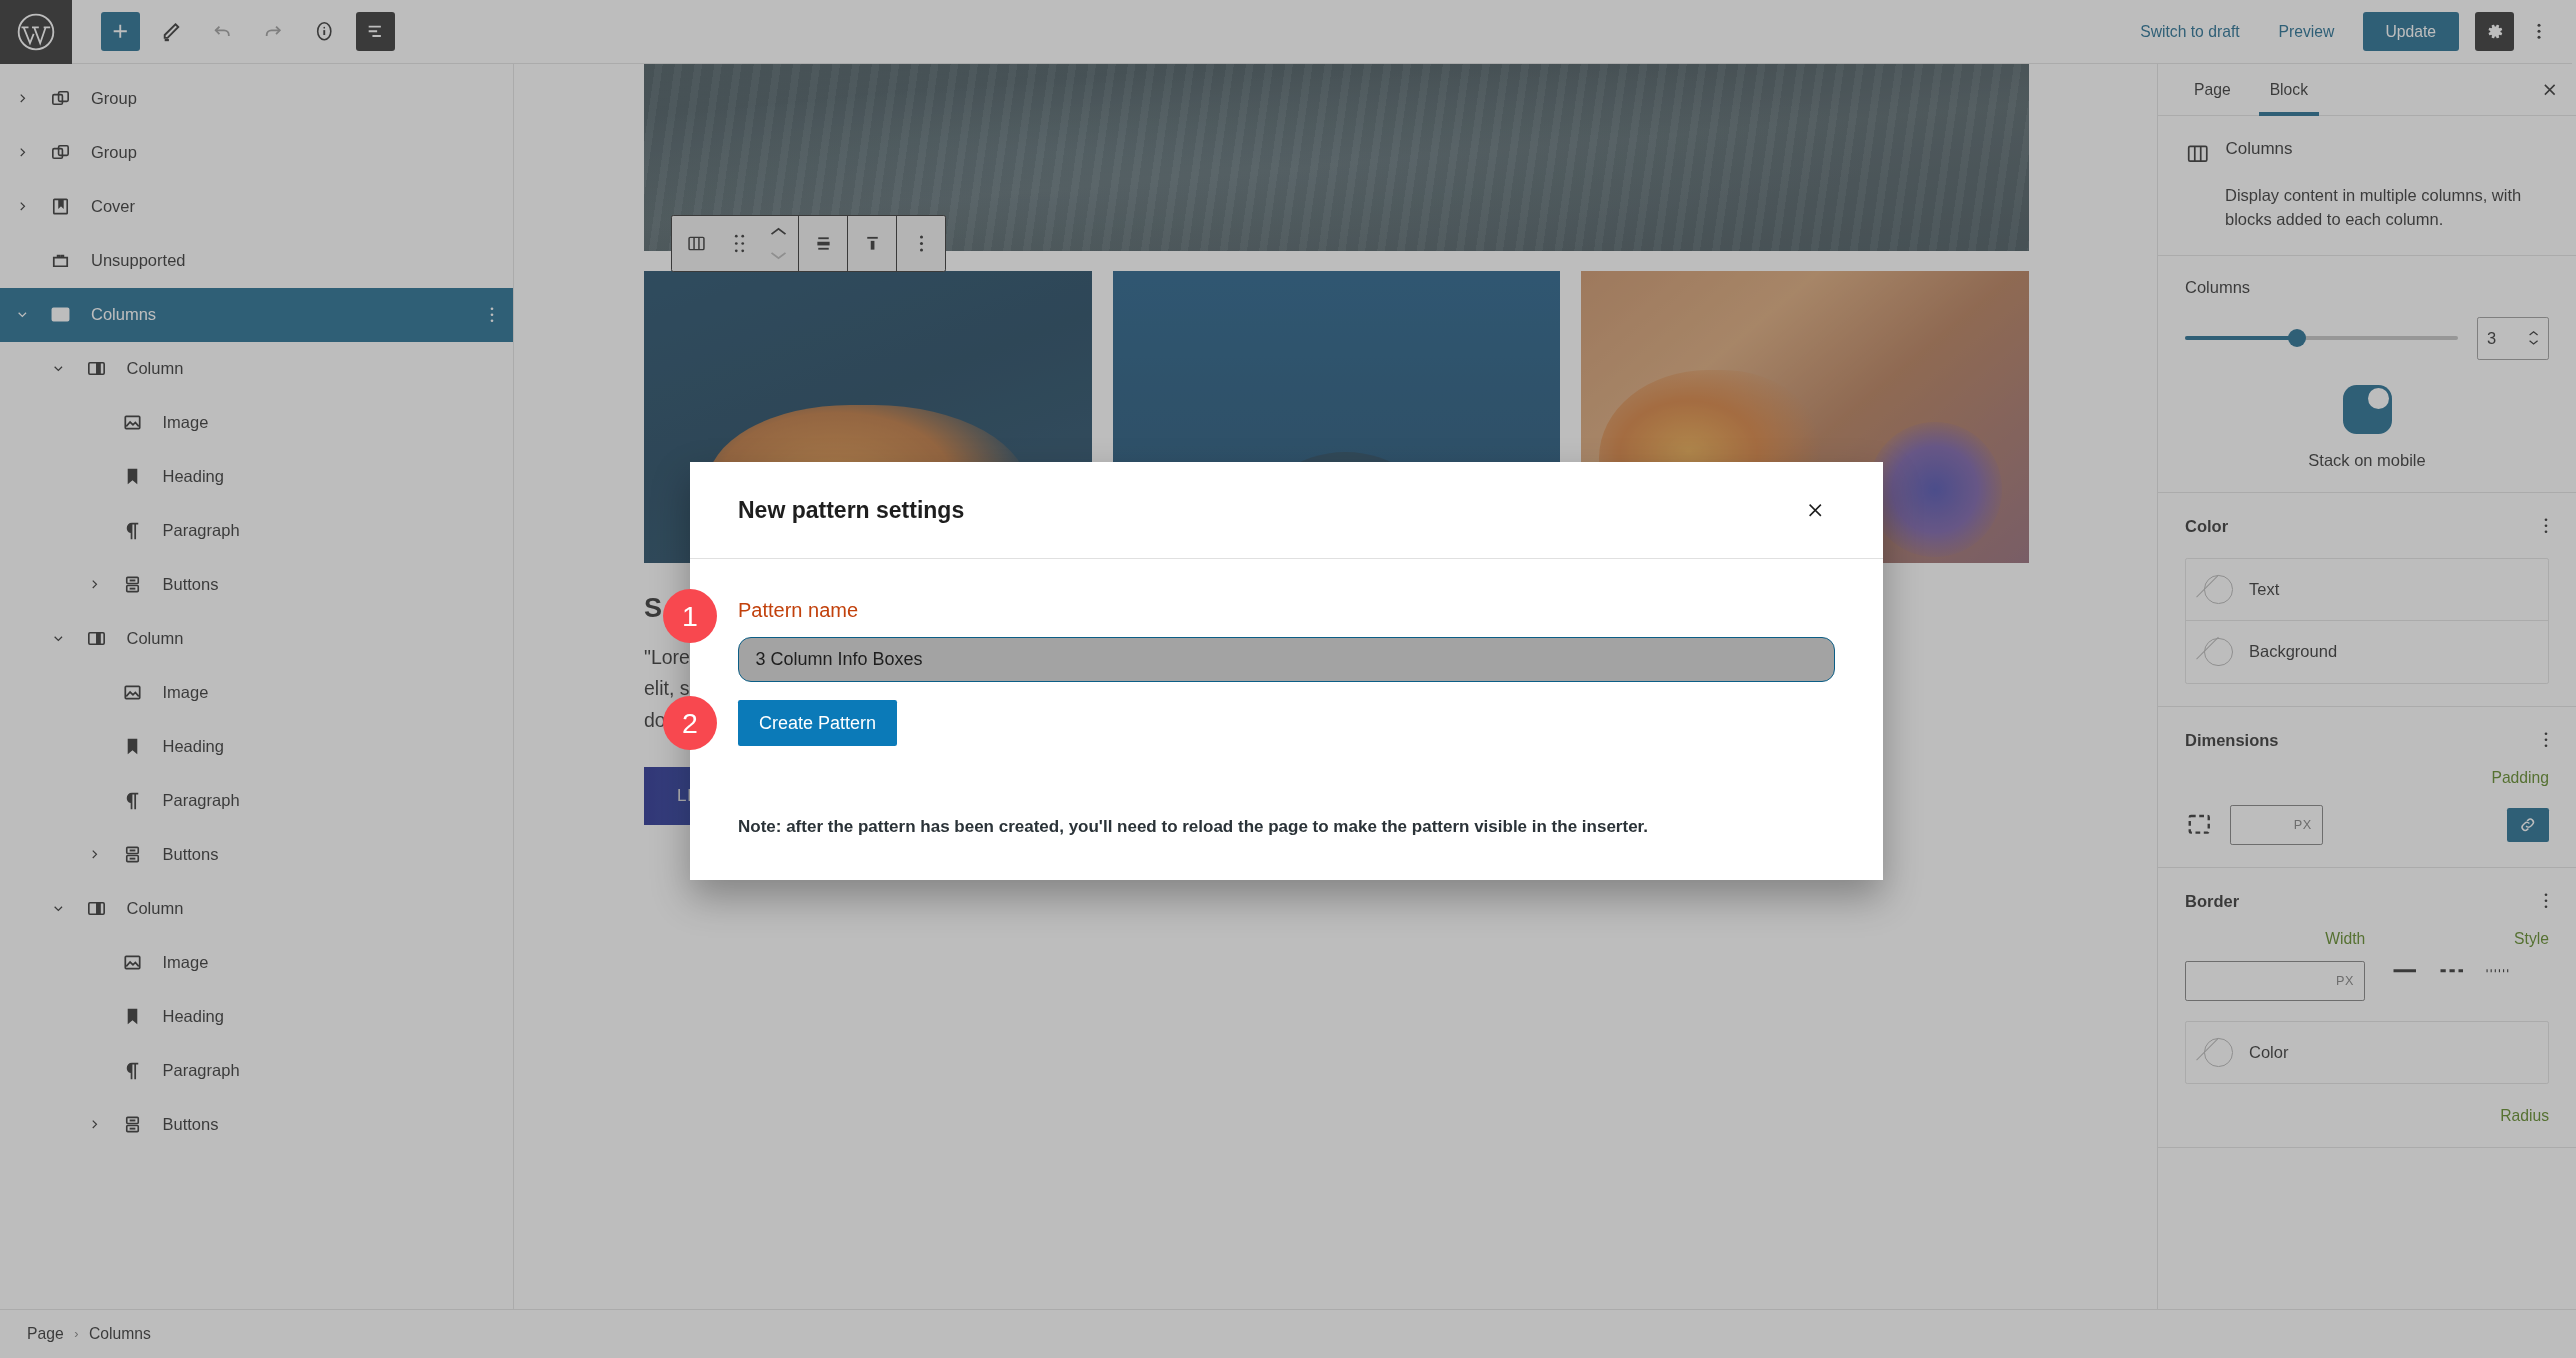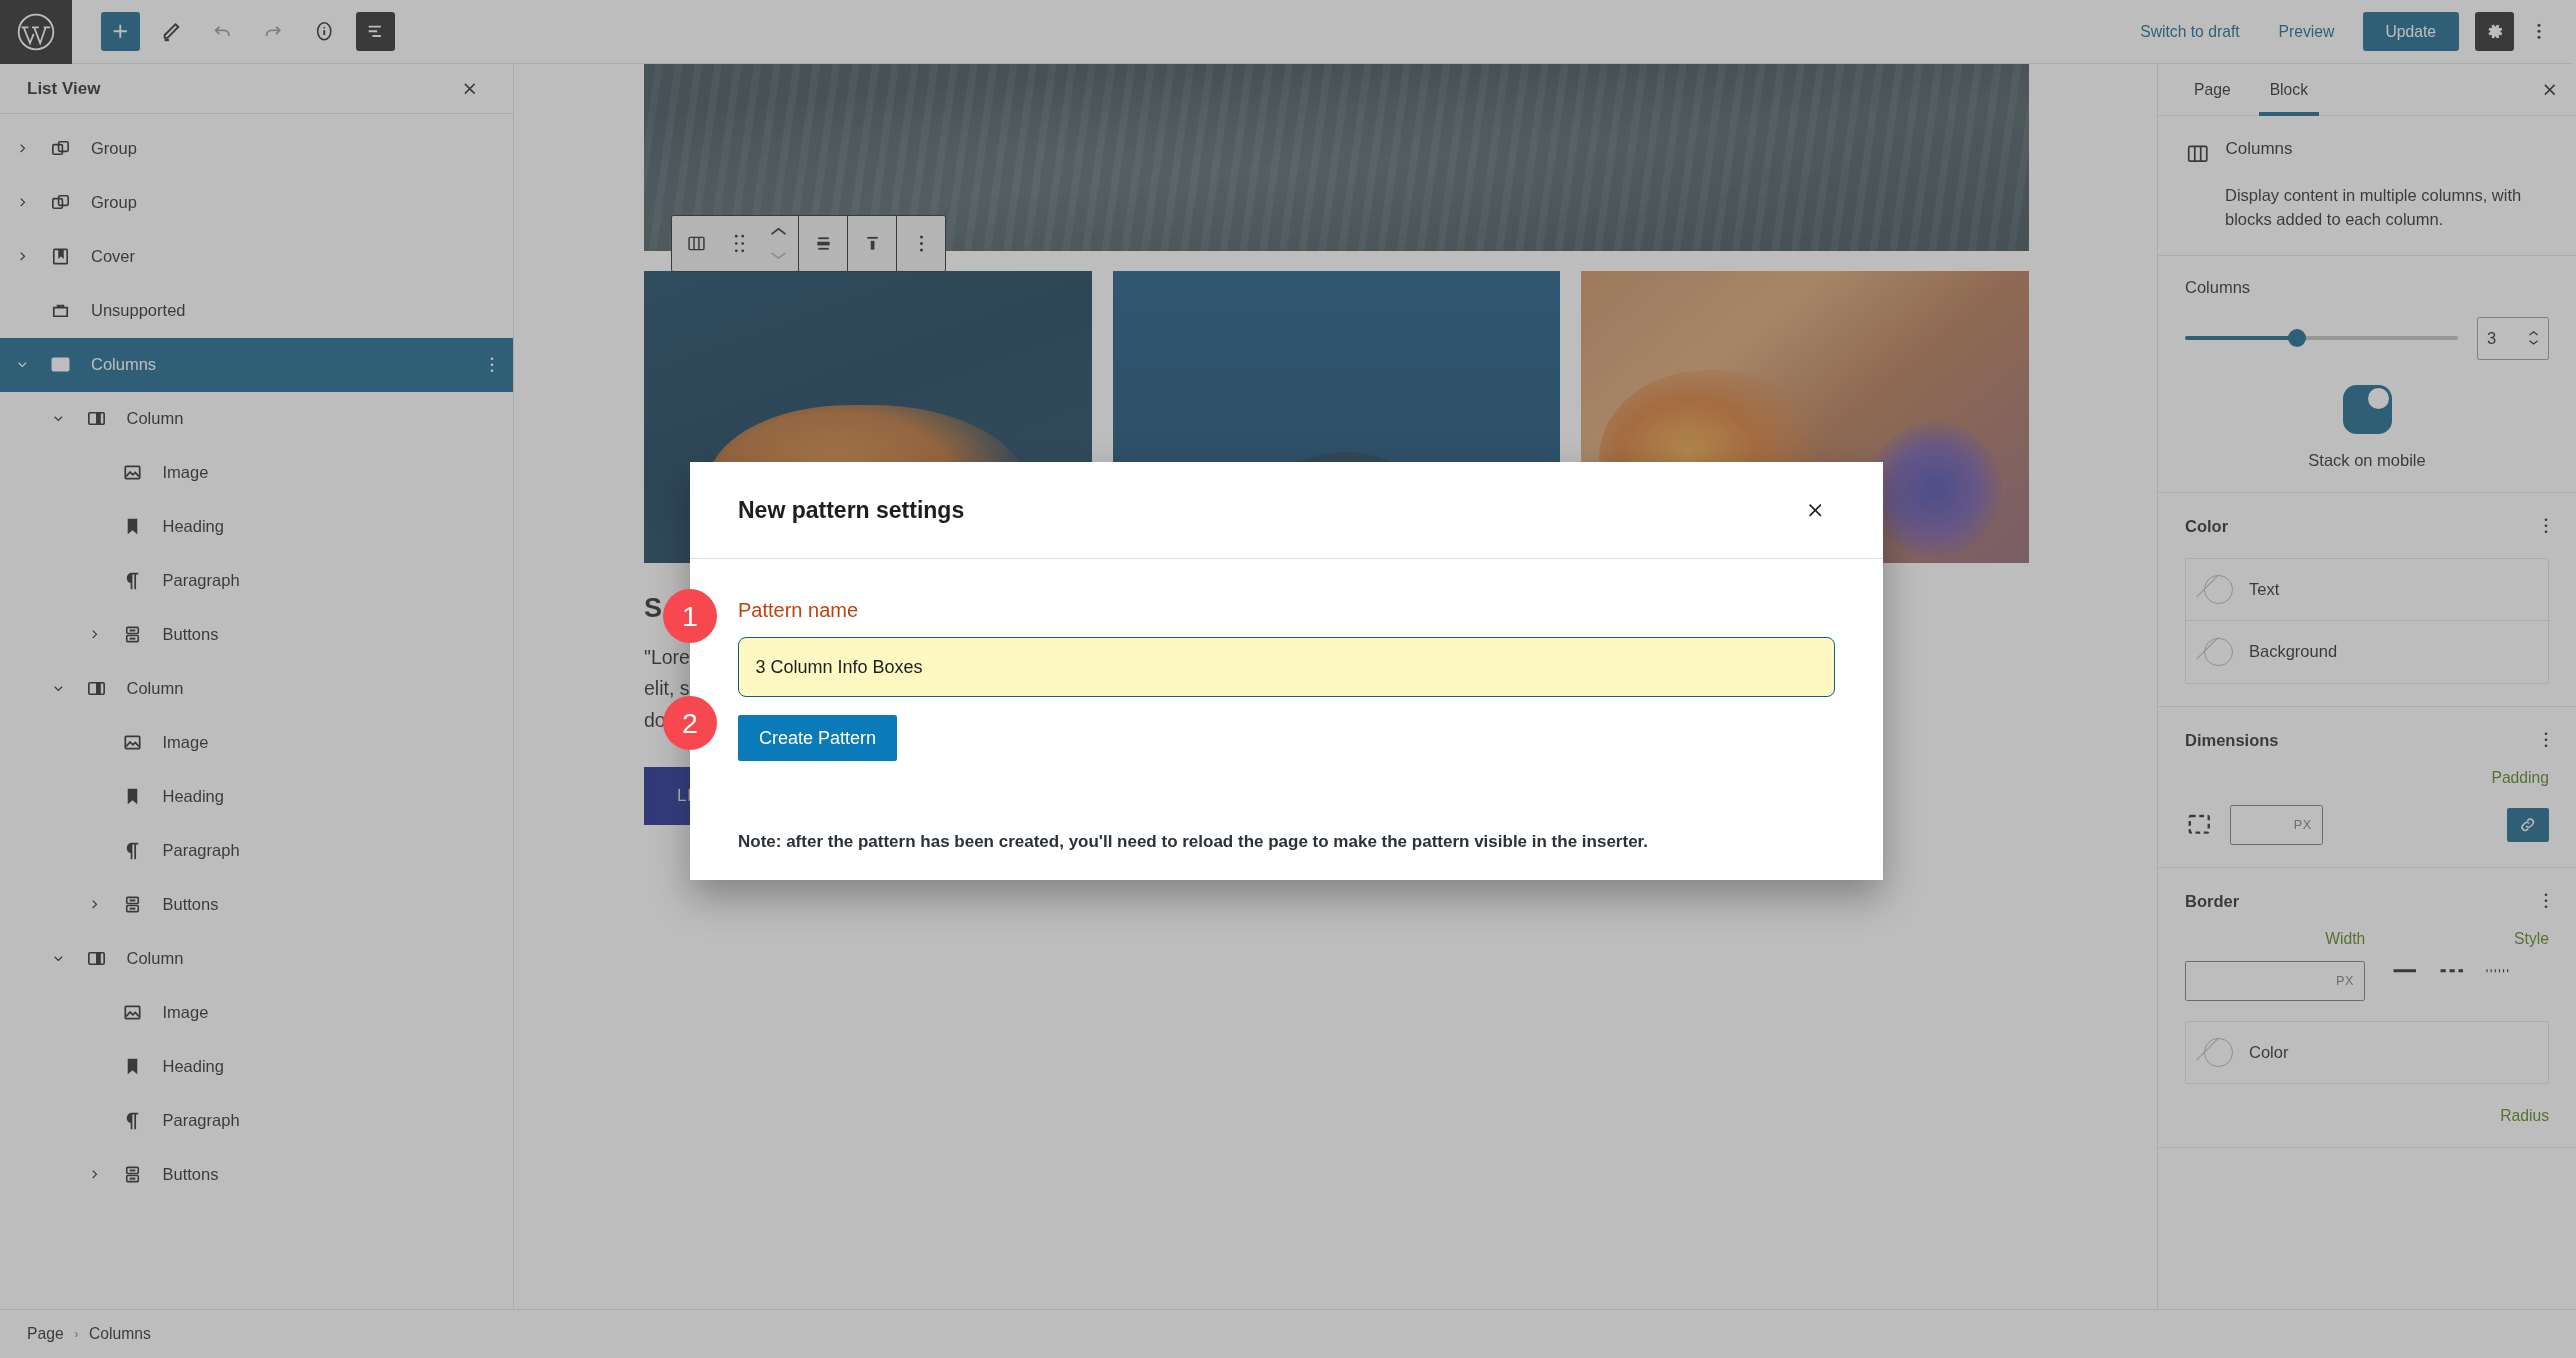--- a/index.html
+++ b/index.html
@@ -324,22 +324,22 @@
     padding: 0 48px; border-bottom: 0.7px solid #e0e0e0; flex: 0 0 97px;
   }
   .modal-title { font-size: 23px; font-weight: bold; color: #1e1e1e; }
   .modal-close {
     margin-left: auto; width: 39px; height: 39px; display: flex;
     align-items: center; justify-content: center; cursor: pointer;
   }
   .modal-body { padding: 40px 48px 0 48px; position: relative; flex: 1; }
   .field-label { font-size: 20px; color: #c2410c; }
   .pattern-input {
-    margin-top: 15px; width: 100%; height: 60px;
-    border: 1.5px solid #0b5e86; border-radius: 8px; background: #fef9c3;
+    margin-top: 15px; width: 100%; height: 45px;
+    border: 1.5px solid #0b5e86; border-radius: 13px; background: #a3a3a3;
     display: flex; align-items: center; padding: 0 16.5px;
     font-size: 18px; color: #1e1e1e; font-family: inherit;
   }
   .create-btn {
     margin-top: 18px; background: #0b7ab8; color: #ffffff; border: none;
     border-radius: 2.2px; font-size: 18px; padding: 12.7px 21px; cursor: pointer;
     font-family: inherit;
   }
   .modal-note {
     margin-top: 71px; font-size: 17px; font-weight: bold; color: #2b3338;
@@ -498,28 +498,20 @@
           <div class="col-img c"></div>
           <div class="col-heading"></div>
           <div class="col-para">et dolore magna aliqua.</div>
           <button class="col-cta">LEARN MORE</button>
         </div>
       </div>
     </div>
   </div>
 
   <div class="listview">
-    <div class="lv-header">
-      <span class="lv-title">List View</span>
-      <div class="lv-close">
-        <svg viewBox="0 0 24 24" width="19.5" height="19.5" fill="none" stroke="#1e1e1e" stroke-width="1.9">
-          <path d="M6 6l12 12M18 6L6 18"></path>
-        </svg>
-      </div>
-    </div>
     <div class="lv-list" id="lv-list">
         <div class="lv-row indent-0">
           <span class="lv-chev">
             <svg viewBox="0 0 24 24" fill="none" stroke="#1e1e1e" stroke-width="2.3">
               <path d="M9 5l7 7-7 7"></path>
             </svg>
           </span>
           <span class="lv-icon">
             <svg viewBox="0 0 24 24" fill="none" stroke="#1e1e1e" stroke-width="1.7">
               <rect x="4" y="8" width="10" height="10" rx="1.4"></rect>

